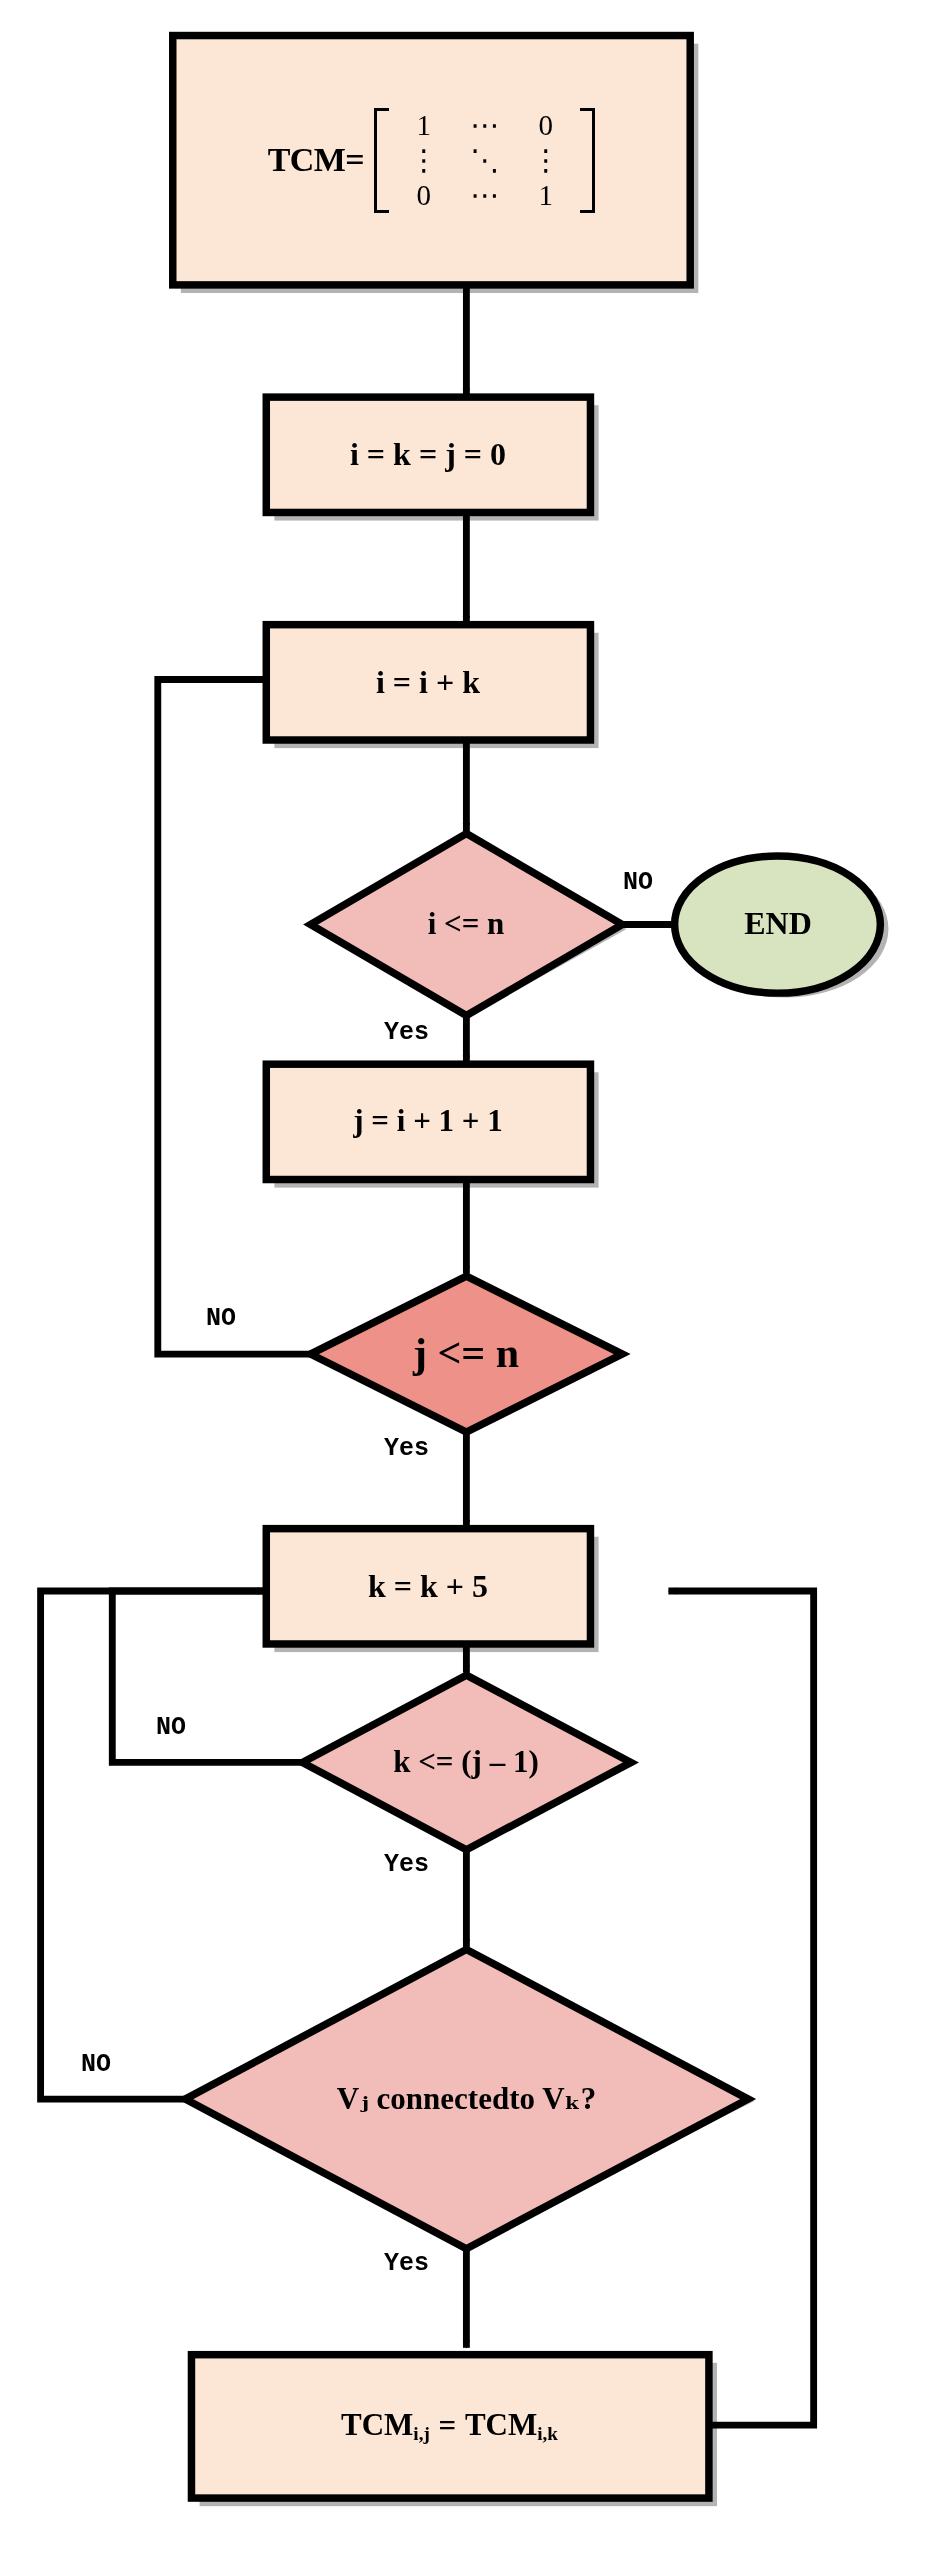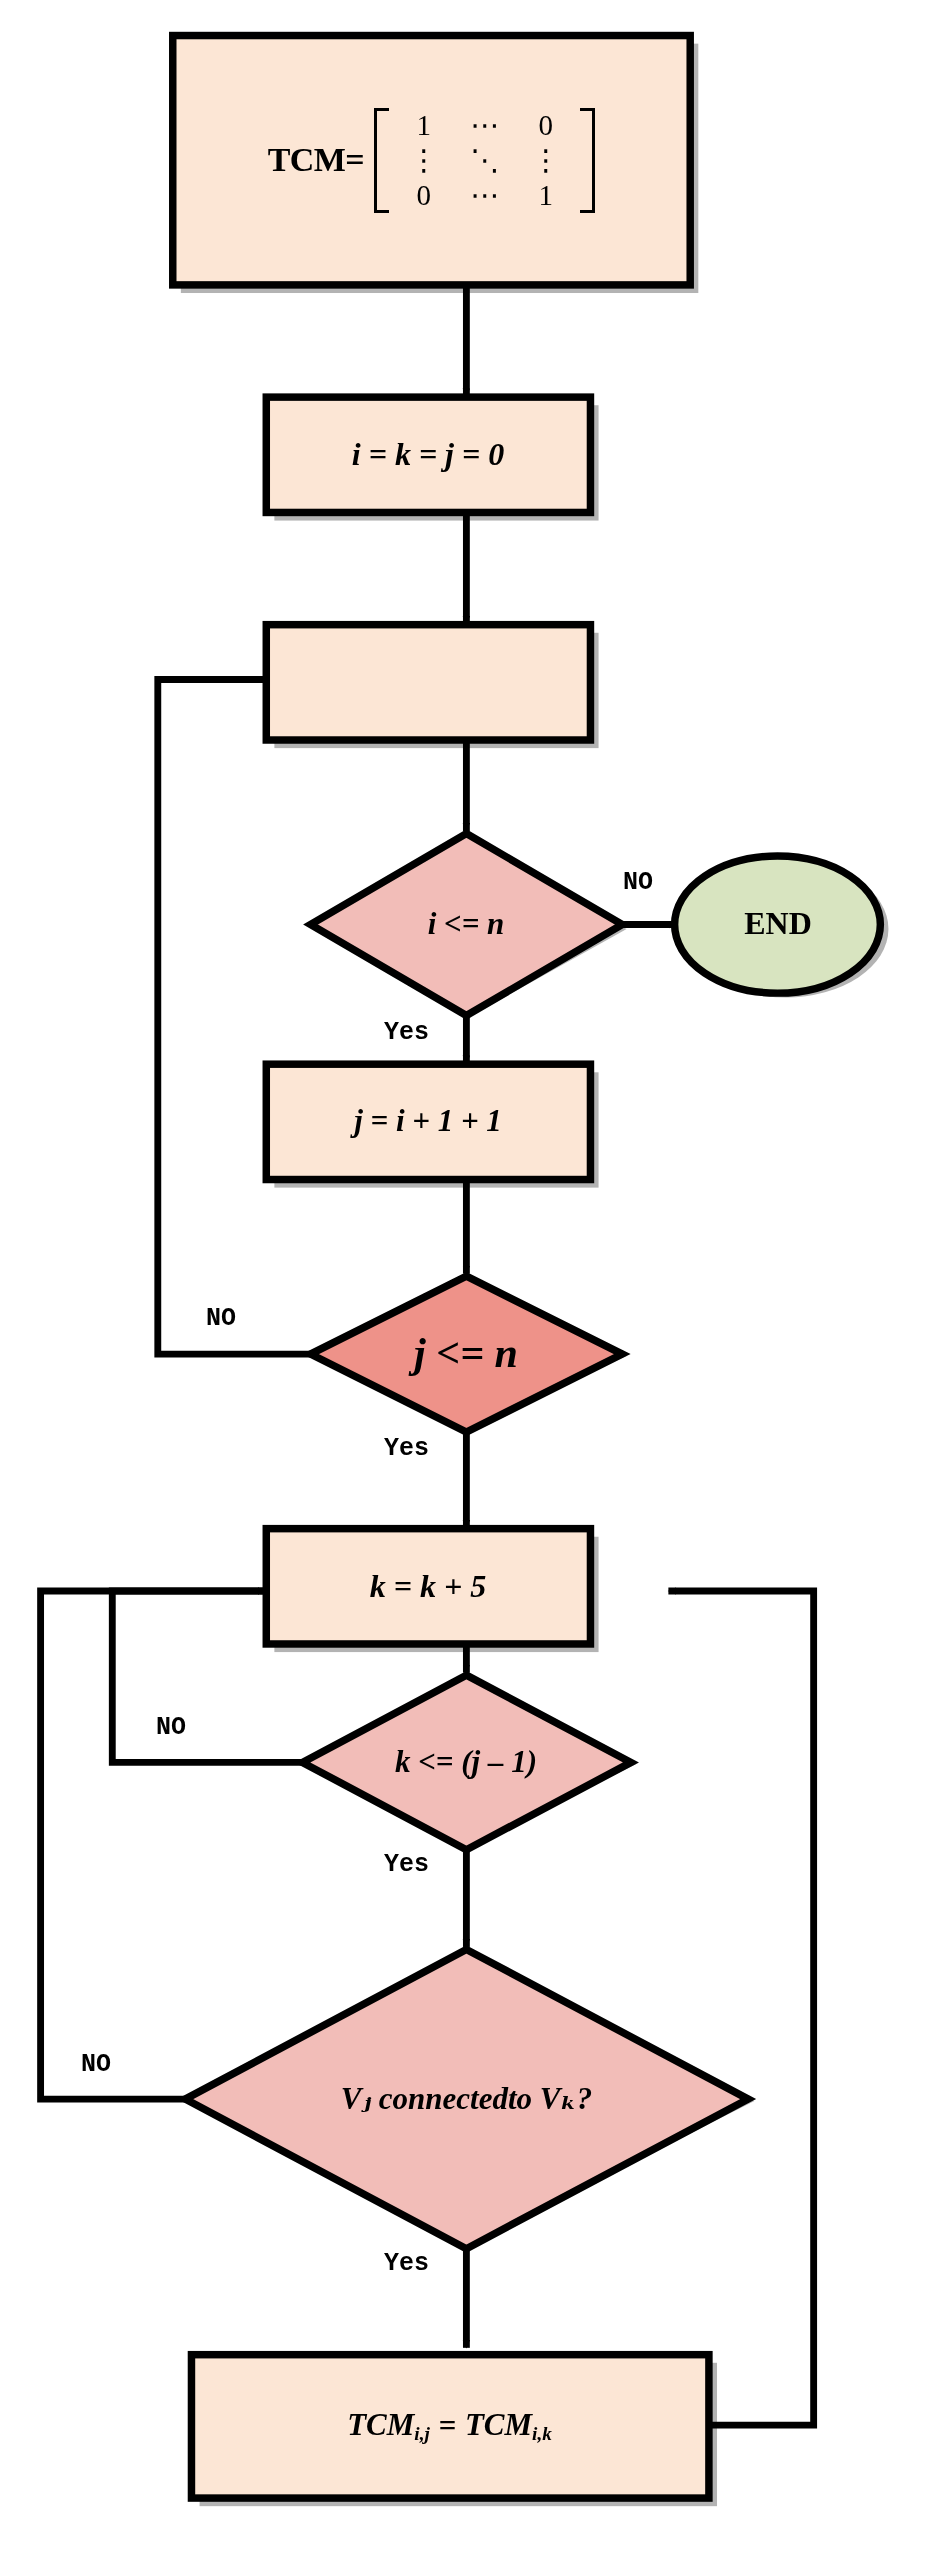--- a/index.html
+++ b/index.html
@@ -29,21 +29,20 @@
     display: flex;
     align-items: center;
     justify-content: center;
     text-align: center;
     pointer-events: none;
     color: #000000;
     line-height: 1.12;
   }
   .lbl-math {
     font-family: "Liberation Serif", "DejaVu Serif", serif;
-    font-style: italic;
     font-weight: bold;
   }
   .lbl-plain {
     font-family: "Liberation Serif", "DejaVu Serif", serif;
     font-weight: bold;
     font-style: normal;
   }
   .edge-label {
     position: absolute;
     font-family: Liberation Mono, monospace;
@@ -198,20 +197,21 @@
           </tr>
         </tbody>
           </table>
         <span class="brk brk-r"></span>
       </span>
     </div>
   </div>
 
   <div class="node-label lbl-math" style="left:266px; top:397px; width:324px; height:115px; font-size:32px;">i = k = j = 0</div>
 
+  <div class="node-label lbl-math" style="left:266px; top:625px; width:324px; height:115px; font-size:32px;">i = i + k</div>
 
   <div class="node-label lbl-math" style="left:354px; top:893px; width:224px; height:62px; font-size:31px;text-align:center;">i &lt;= n</div>
 
   <div class="node-label lbl-plain" style="left:675px; top:893px; width:206px; height:62px; font-size:32px;text-align:right;">END</div>
 
   <div class="node-label lbl-math" style="left:266px; top:1064px; width:324px; height:115px; font-size:31px;">j = i + 1 + 1</div>
 
   <div class="node-label lbl-math" style="left:354px; top:1323px; width:224px; height:62px; font-size:42px;">j &lt;= n</div>
 
   <div class="node-label lbl-math" style="left:266px; top:1529px; width:324px; height:115px; font-size:32px;">k = k + 5</div>

